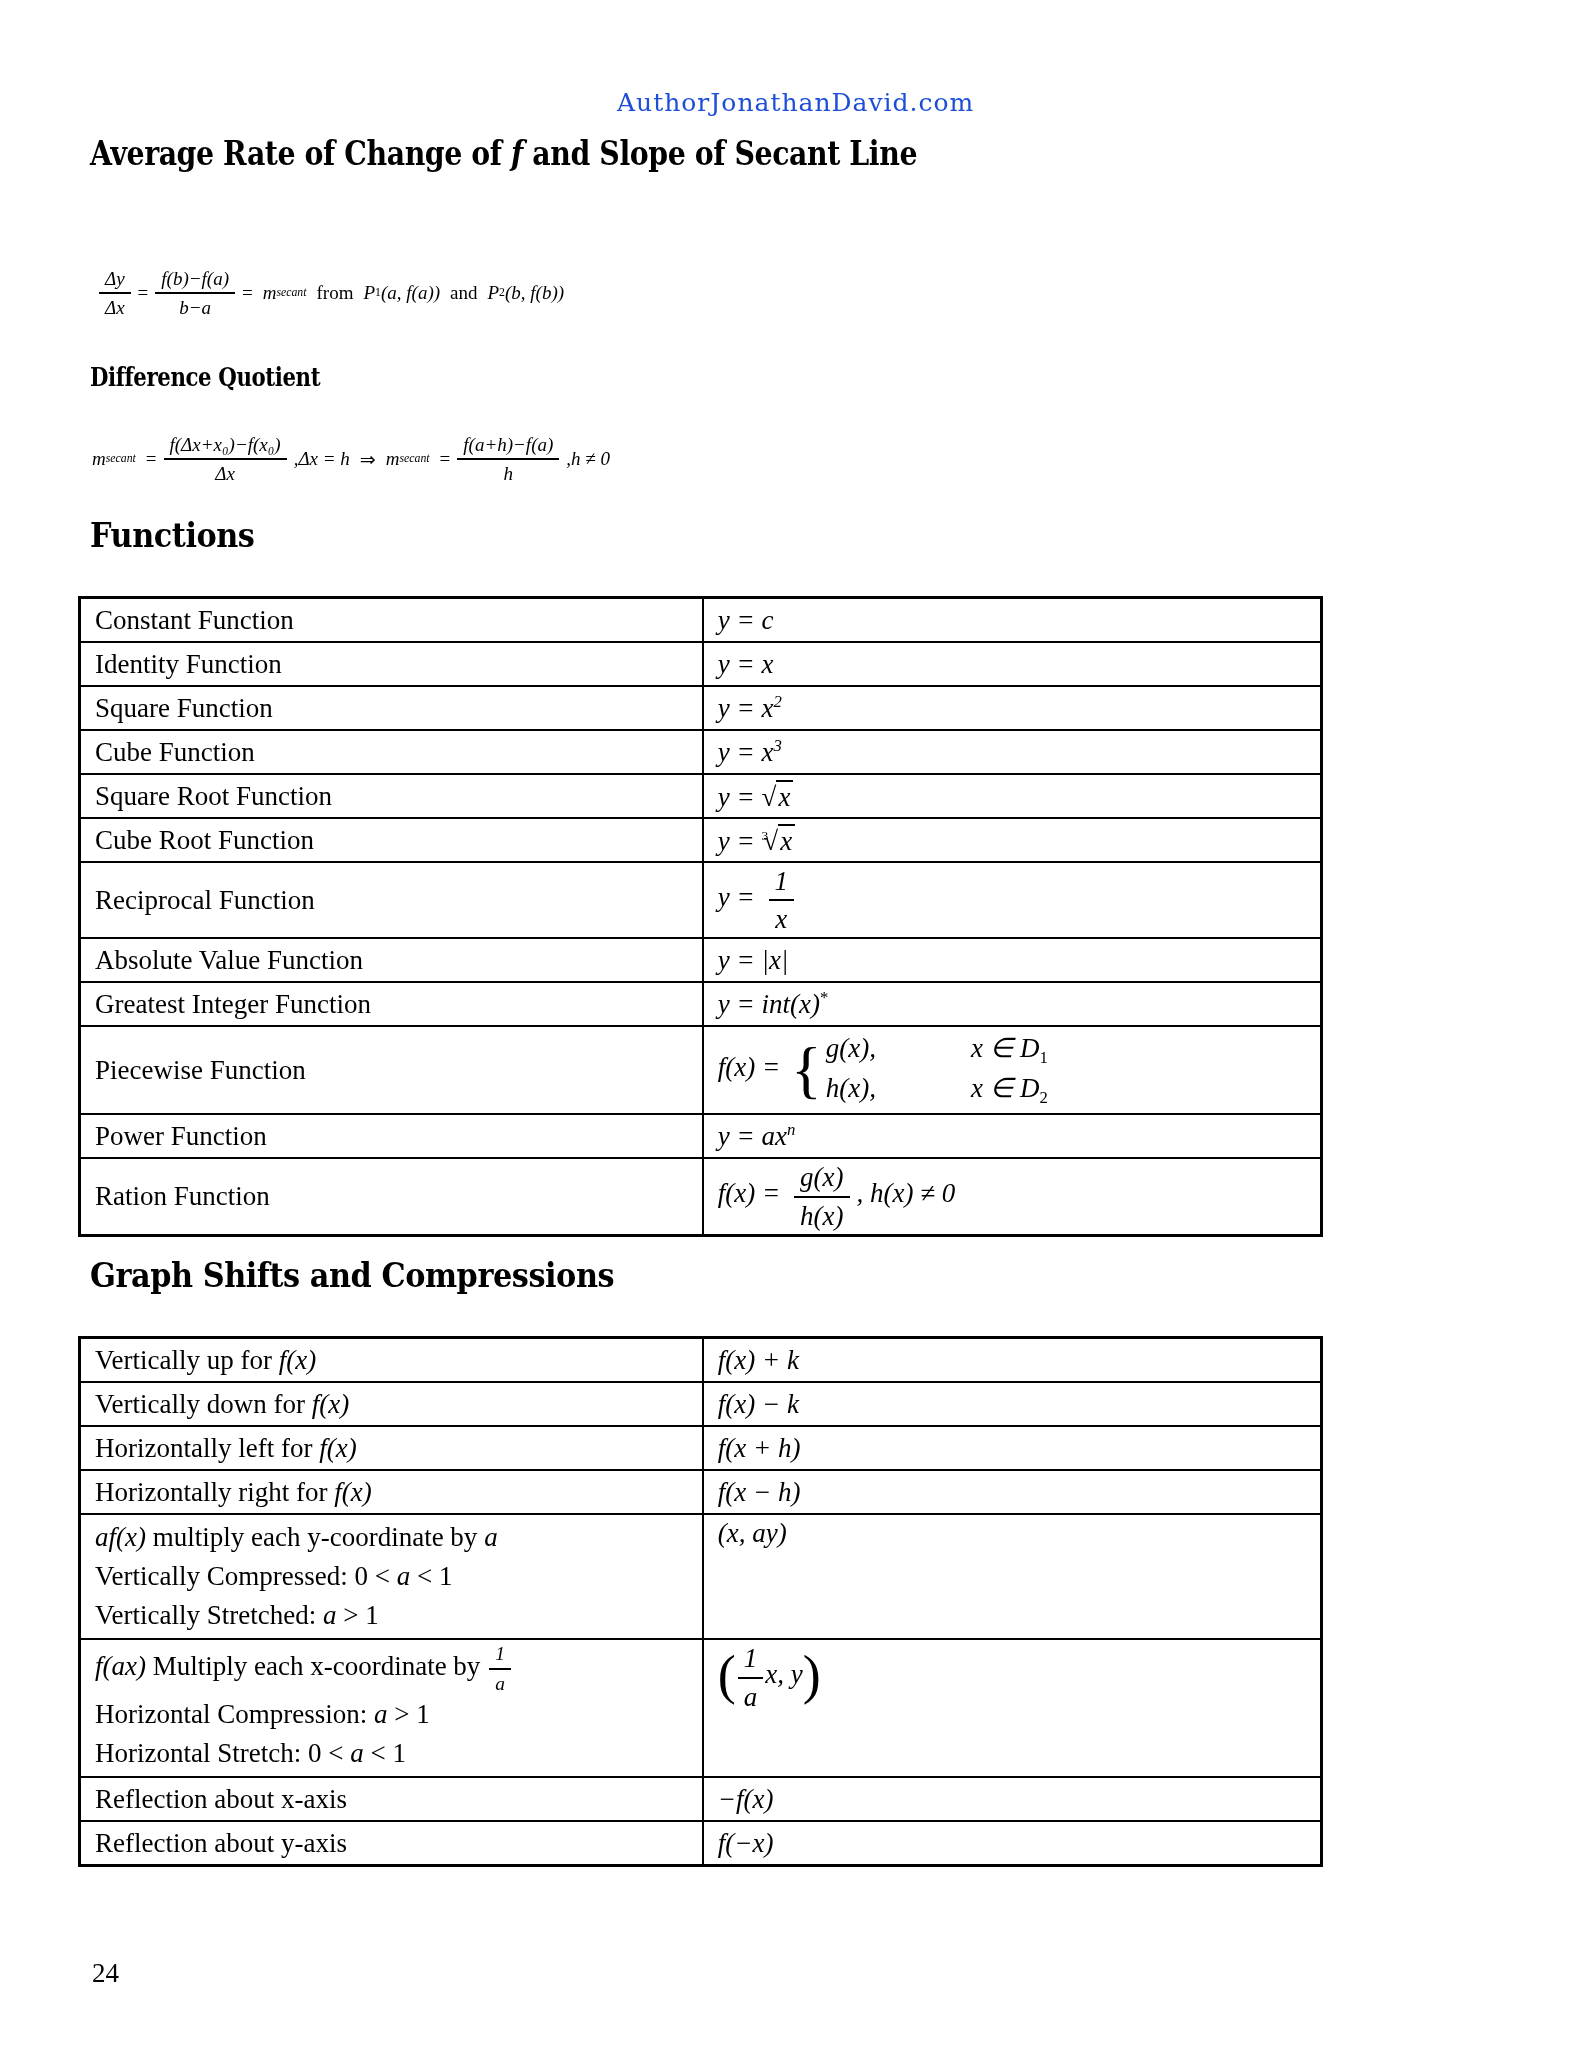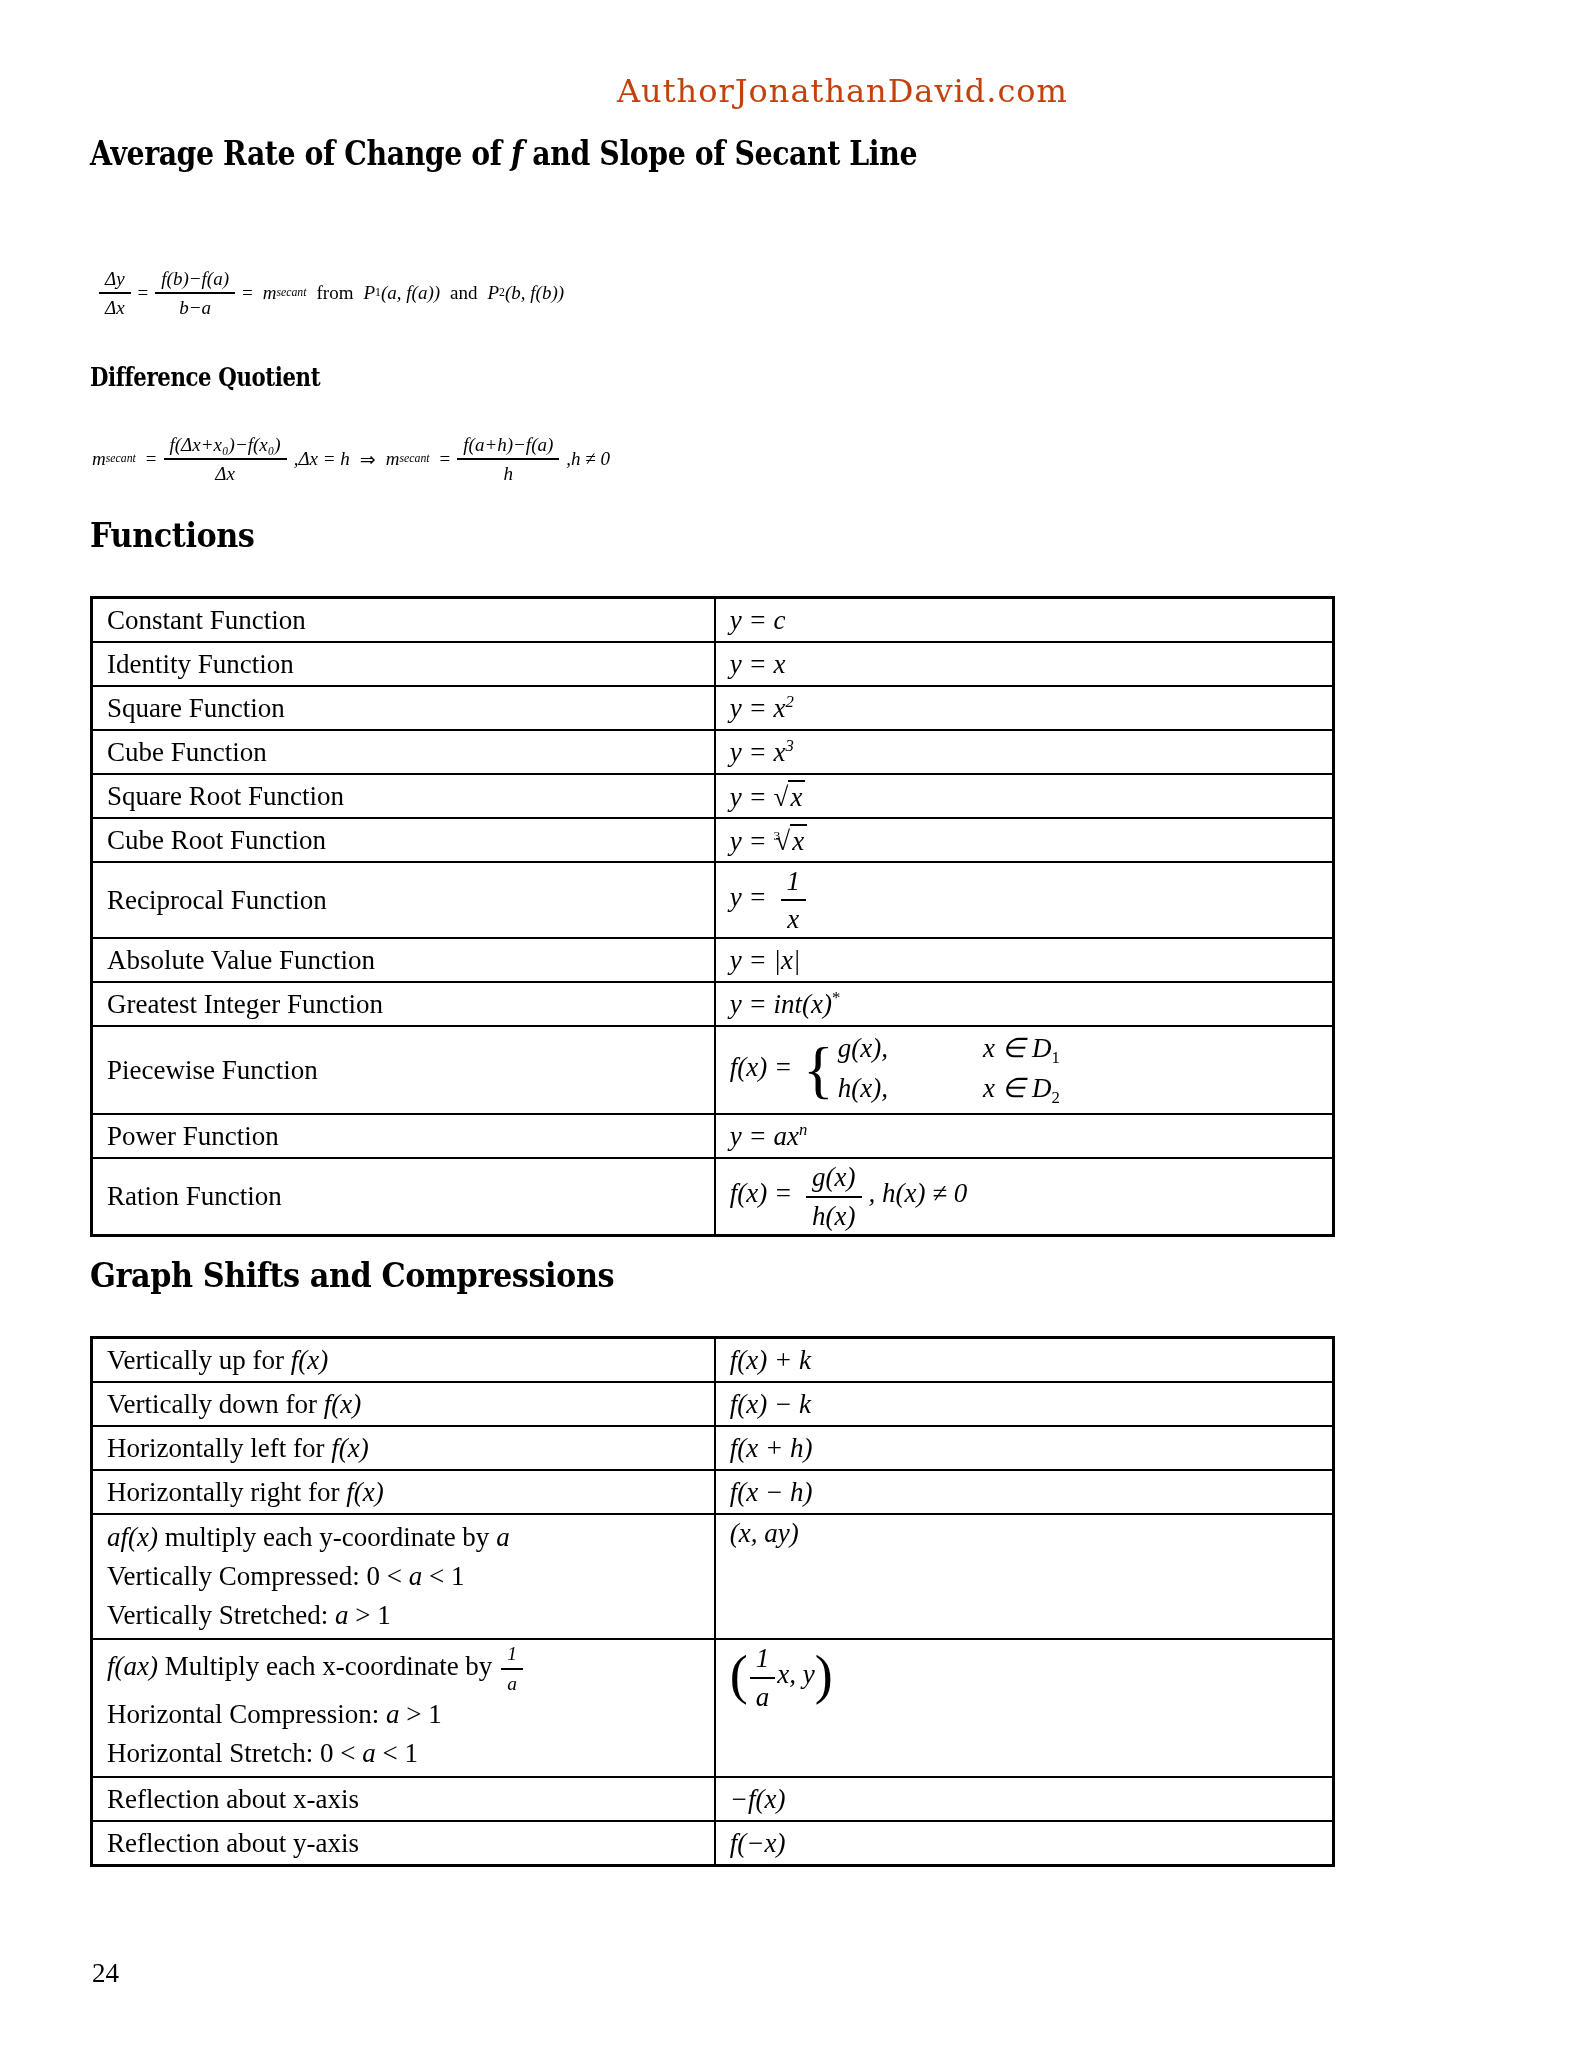--- a/index.html
+++ b/index.html
@@ -1,20 +1,20 @@
 <!DOCTYPE html>
 <html><head>
 <meta charset="utf-8">
 <style>
   html,body{margin:0;padding:0;background:#fff;}
   .page{position:relative;width:1582px;height:2048px;background:#ffffff;
         font-family:"Liberation Serif",serif;color:#000;overflow:hidden;}
 
-  .watermark{position:absolute;top:72px;left:617px;
-             font-family:"DejaVu Serif",serif;font-size:32px;color:#c2410c;
+  .watermark{position:absolute;top:88px;left:617px;
+             font-family:"DejaVu Serif",serif;font-size:25px;color:#1d4ed8;
              letter-spacing:1px;}
 
   .hd{position:absolute;left:90px;font-family:"DejaVu Serif",serif;font-weight:bold;
       letter-spacing:-0.5px;transform-origin:left center;white-space:nowrap;}
   .hd1{top:134px;font-size:33px;transform:scaleX(0.86);}
   .hd2{top:362px;font-size:26px;transform:scaleX(0.82);}
   .hd3{top:516px;font-size:33px;transform:scaleX(0.92);}
   .hd4{top:1256px;font-size:33px;transform:scaleX(0.92);}
 
   .formula{position:absolute;left:92px;display:flex;align-items:center;
@@ -26,21 +26,21 @@
   .up{font-style:normal;}
   sub{font-size:0.62em;}
   sup{font-size:0.62em;}
 
   .frac{display:inline-flex;flex-direction:column;align-items:center;
         vertical-align:middle;margin:0 7px;line-height:1.12;}
   .frac .num{border-bottom:2px solid #000;padding:0 6px 3px 6px;}
   .frac .den{padding:3px 6px 0 6px;}
   .gap{display:inline-block;width:10px;}
 
-  table{position:absolute;left:90px;width:1245px;border-collapse:collapse;
+  table{position:absolute;left:78px;width:1245px;border-collapse:collapse;
         table-layout:fixed;border:3px solid #000;}
   .tbl1{top:596px;}
   .tbl2{top:1328px;margin-top:8px;}
   td{border:2px solid #000;padding:3px 14px;font-size:27px;vertical-align:middle;
      height:36px;}
   td.c1{width:50.2%;}
   td.c2{width:49.8%;}
   .line{line-height:1.45;}
 
   .sqrt-sign{font-style:normal;}

